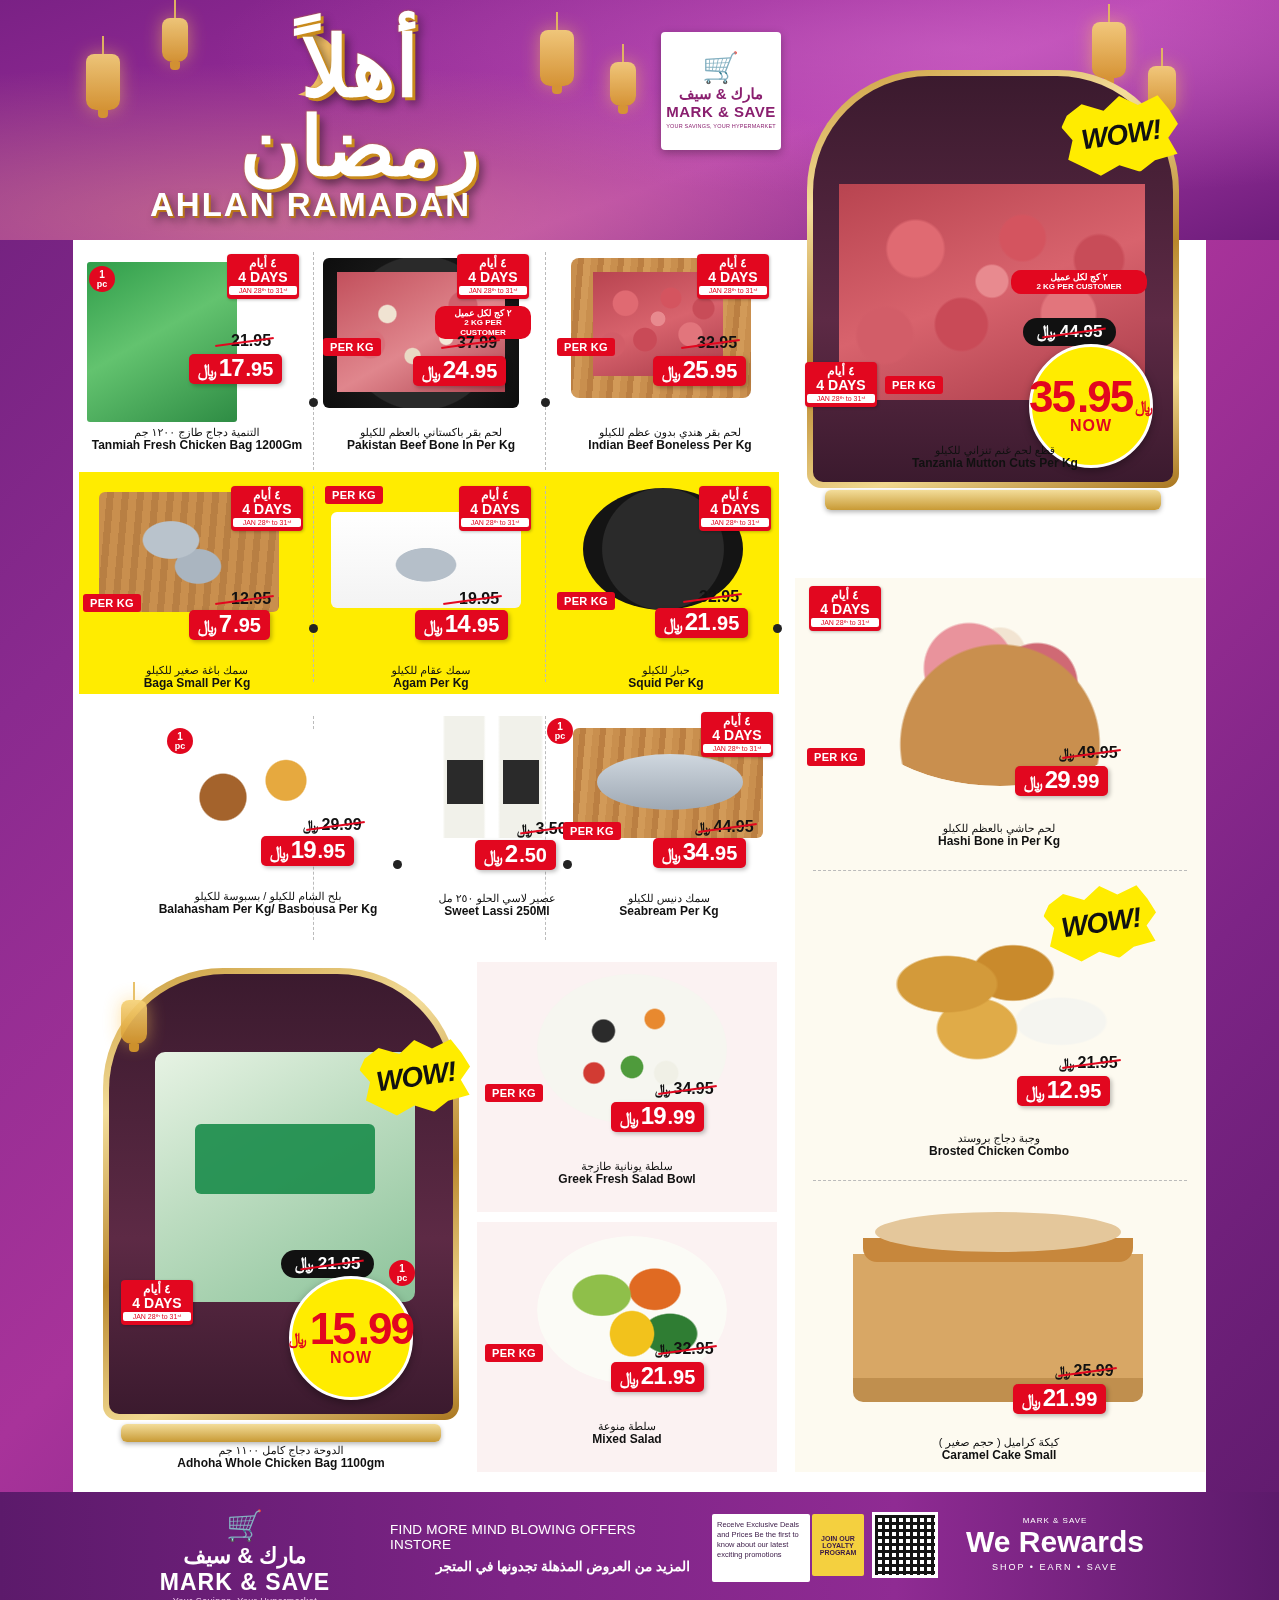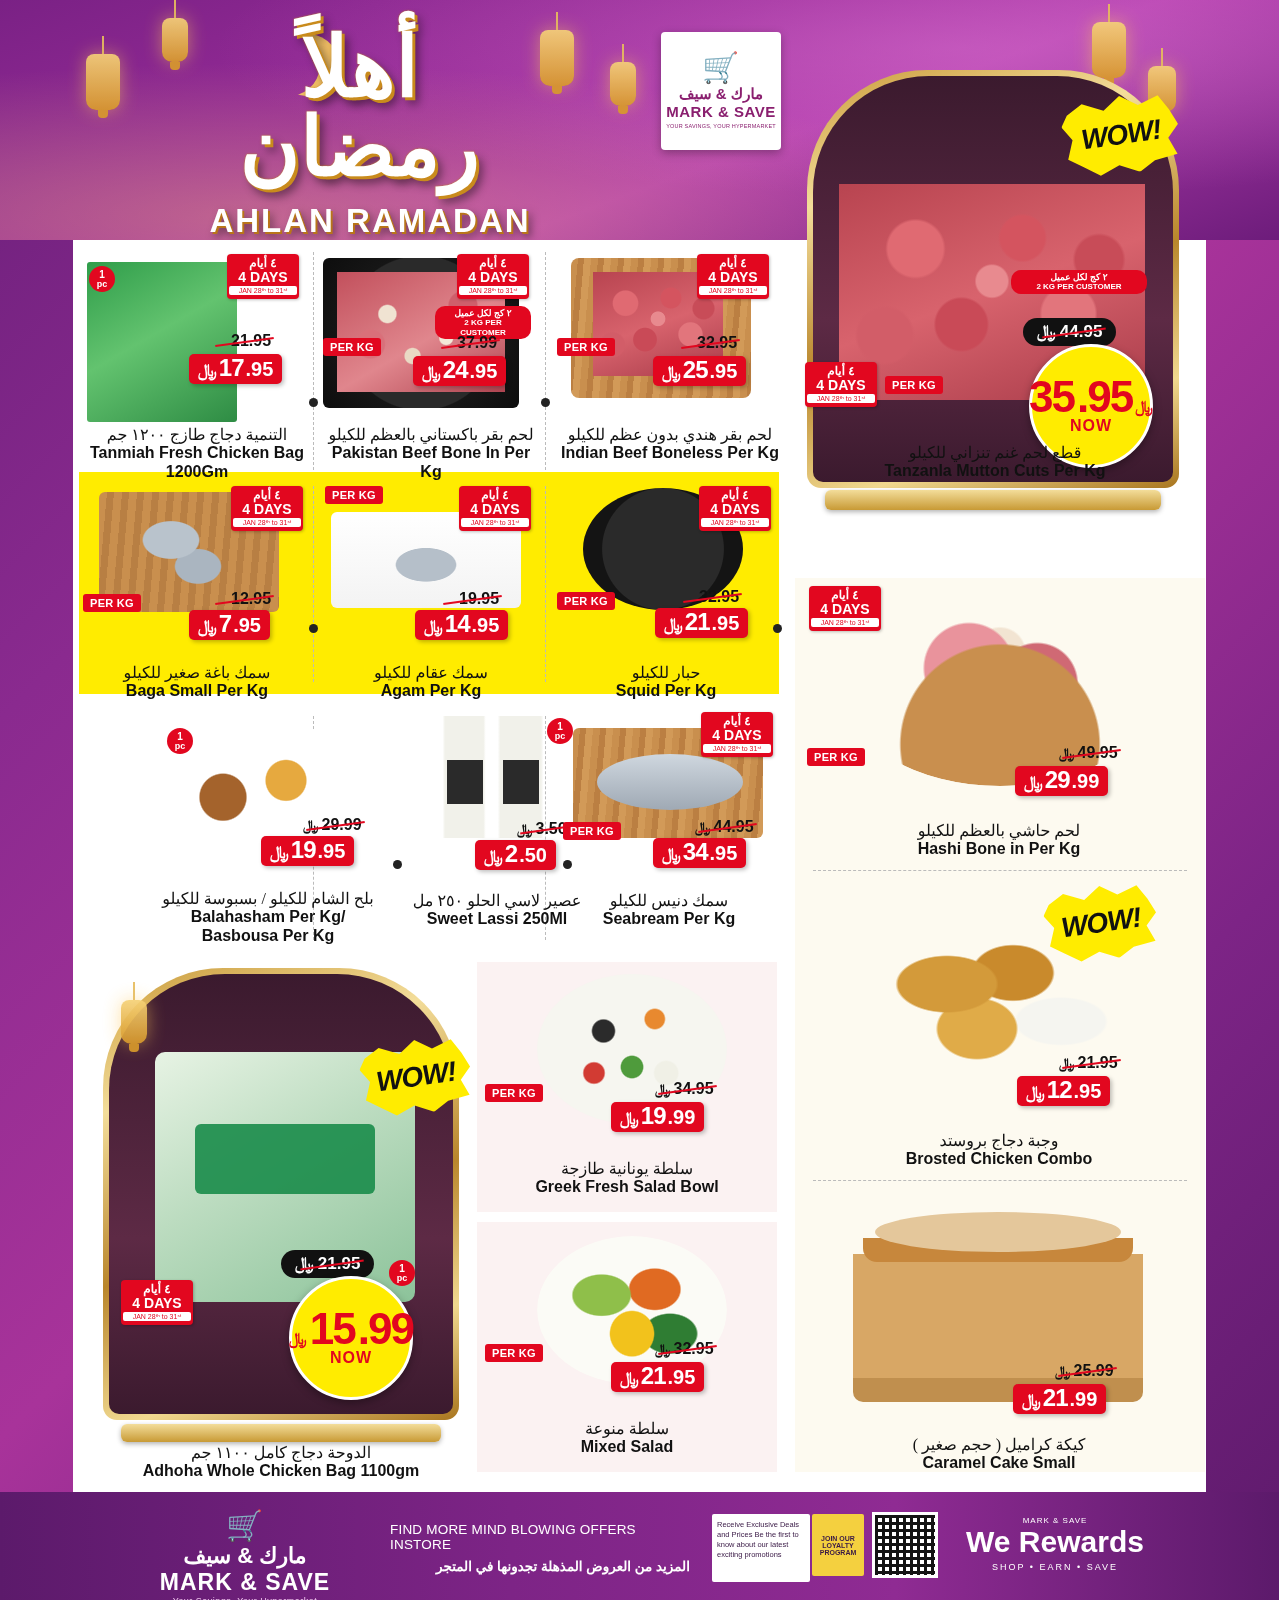--- a/index.html
+++ b/index.html
@@ -59,22 +59,21 @@
   .title-ar {
     position: absolute; left: 150px; top: 28px; width: 420px;
     text-align: center;
     font-size: 84px; font-weight: bold; color: #ffffff;
     text-shadow: 0 0 2px #c98b1d, 3px 3px 0 #c98b1d, 6px 7px 10px rgba(0,0,0,.45);
     line-height: .95;
     direction: rtl;
   }
   .title-ar .l2line { font-size: 82px; display:block; }
   .title-en {
-    position: absolute; left: 150px; top: 202px; width: 440px;
-    text-align: center;
+    position: absolute; left: 150px; top: 186px; width: 440px;
     font-size: 33px; font-weight: bold; letter-spacing: 2px;
     color: #ffffff;
     text-shadow: 2px 2px 0 #b9751a, 4px 5px 8px rgba(0,0,0,.5);
   }
   .brand-box {
     position: absolute; left: 661px; top: 32px; width: 120px; height: 118px;
     background: #fff; border-radius: 4px;
     display: flex; flex-direction: column; align-items: center; justify-content: center;
     box-shadow: 0 3px 10px rgba(0,0,0,.3);
   }
@@ -90,22 +89,22 @@
   .left-col { position: absolute; left: 0; top: 0; width: 712px; height: 1252px; }
   .right-col { position: absolute; left: 712px; top: 0; width: 421px; height: 1252px; }
 
   .cell { position: absolute; }
   .cell-img {
     position: absolute; border-radius: 3px; overflow: hidden;
   }
   .pname {
     position: absolute; width: 100%; text-align: center; line-height: 1.15;
   }
-  .pname .ar { font-size: 16px; color: #111; direction: rtl; font-family: Liberation Serif, serif; }
-  .pname .en { font-size: 16px; font-weight: bold; color: #111; }
+  .pname .ar { font-size: 11px; color: #111; direction: rtl; }
+  .pname .en { font-size: 12px; font-weight: bold; color: #111; }
 
   
   .price {
     position: absolute;
     background: #e2071f; color: #fff;
     border-radius: 5px;
     padding: 2px 9px 3px 9px;
     display: flex; align-items: baseline; gap: 2px;
     box-shadow: 2px 2px 4px rgba(0,0,0,.25);
     font-weight: bold;

